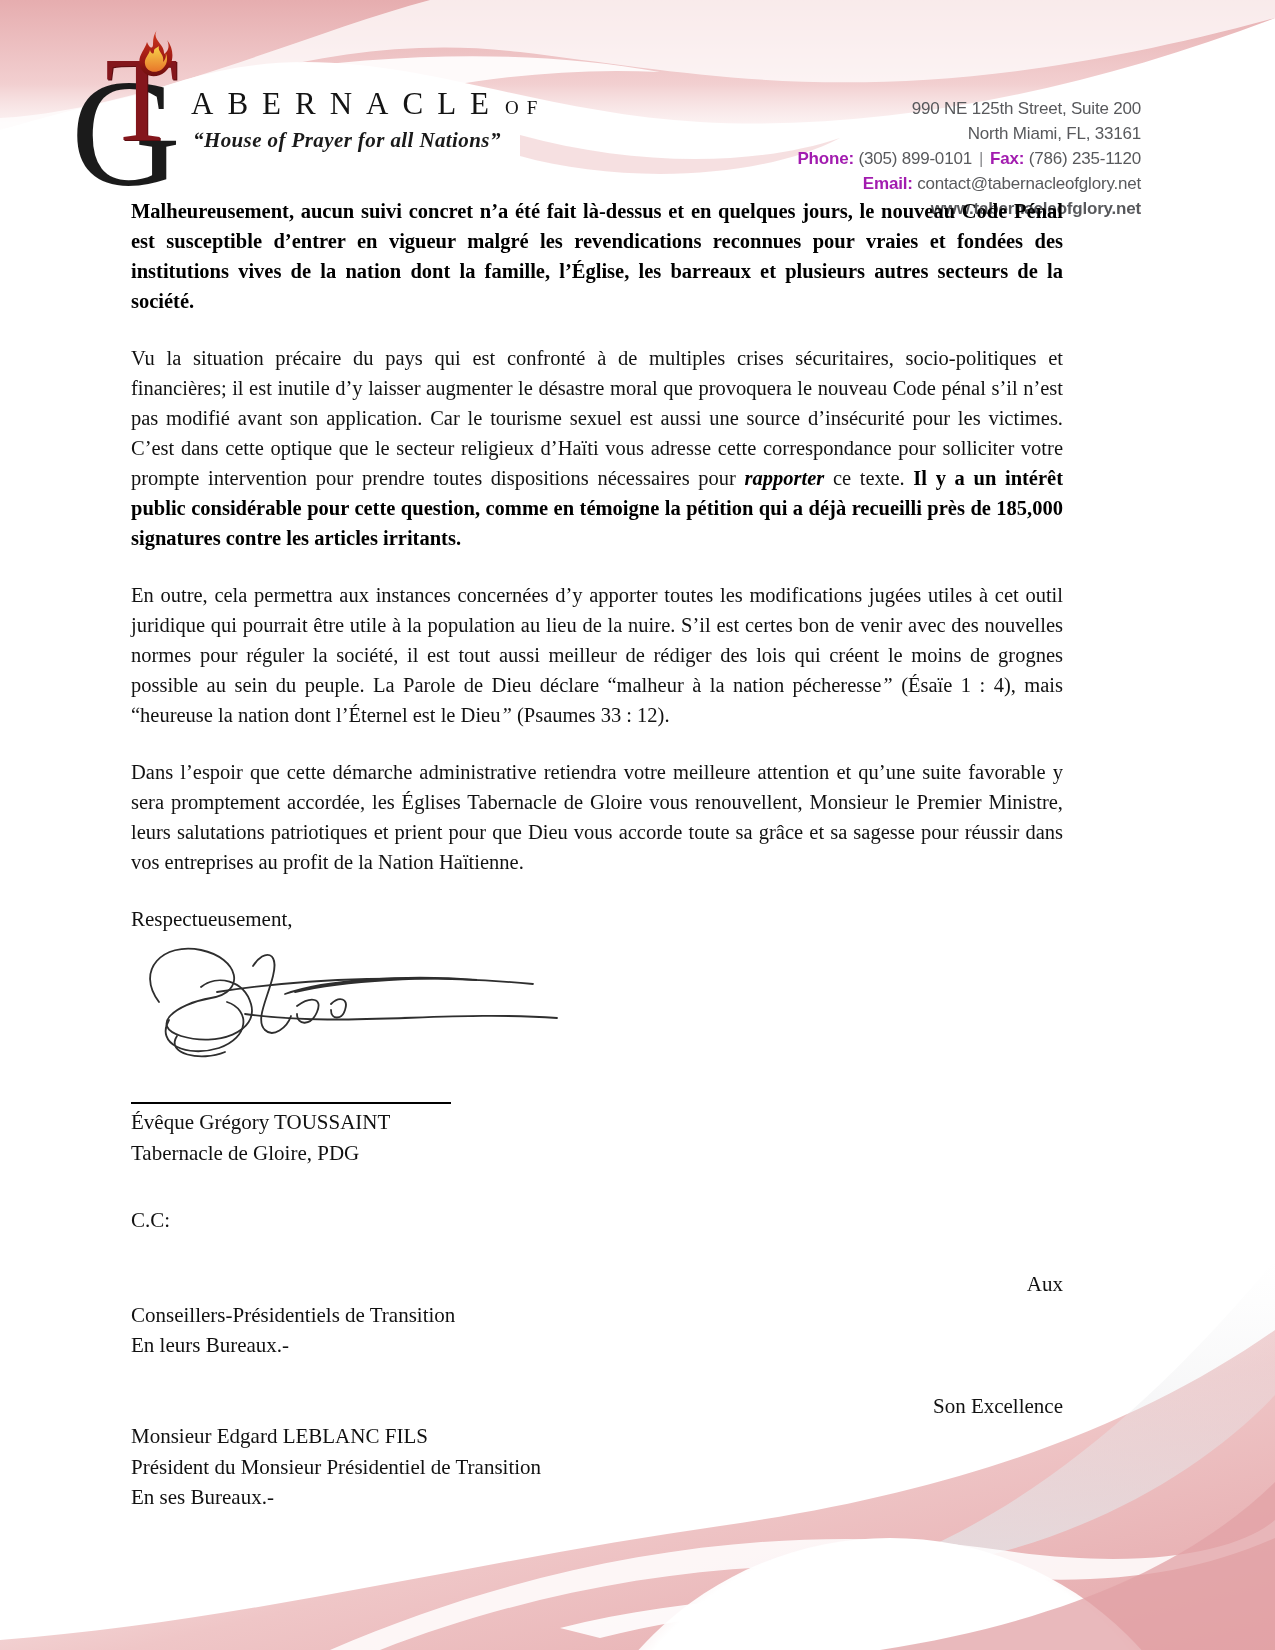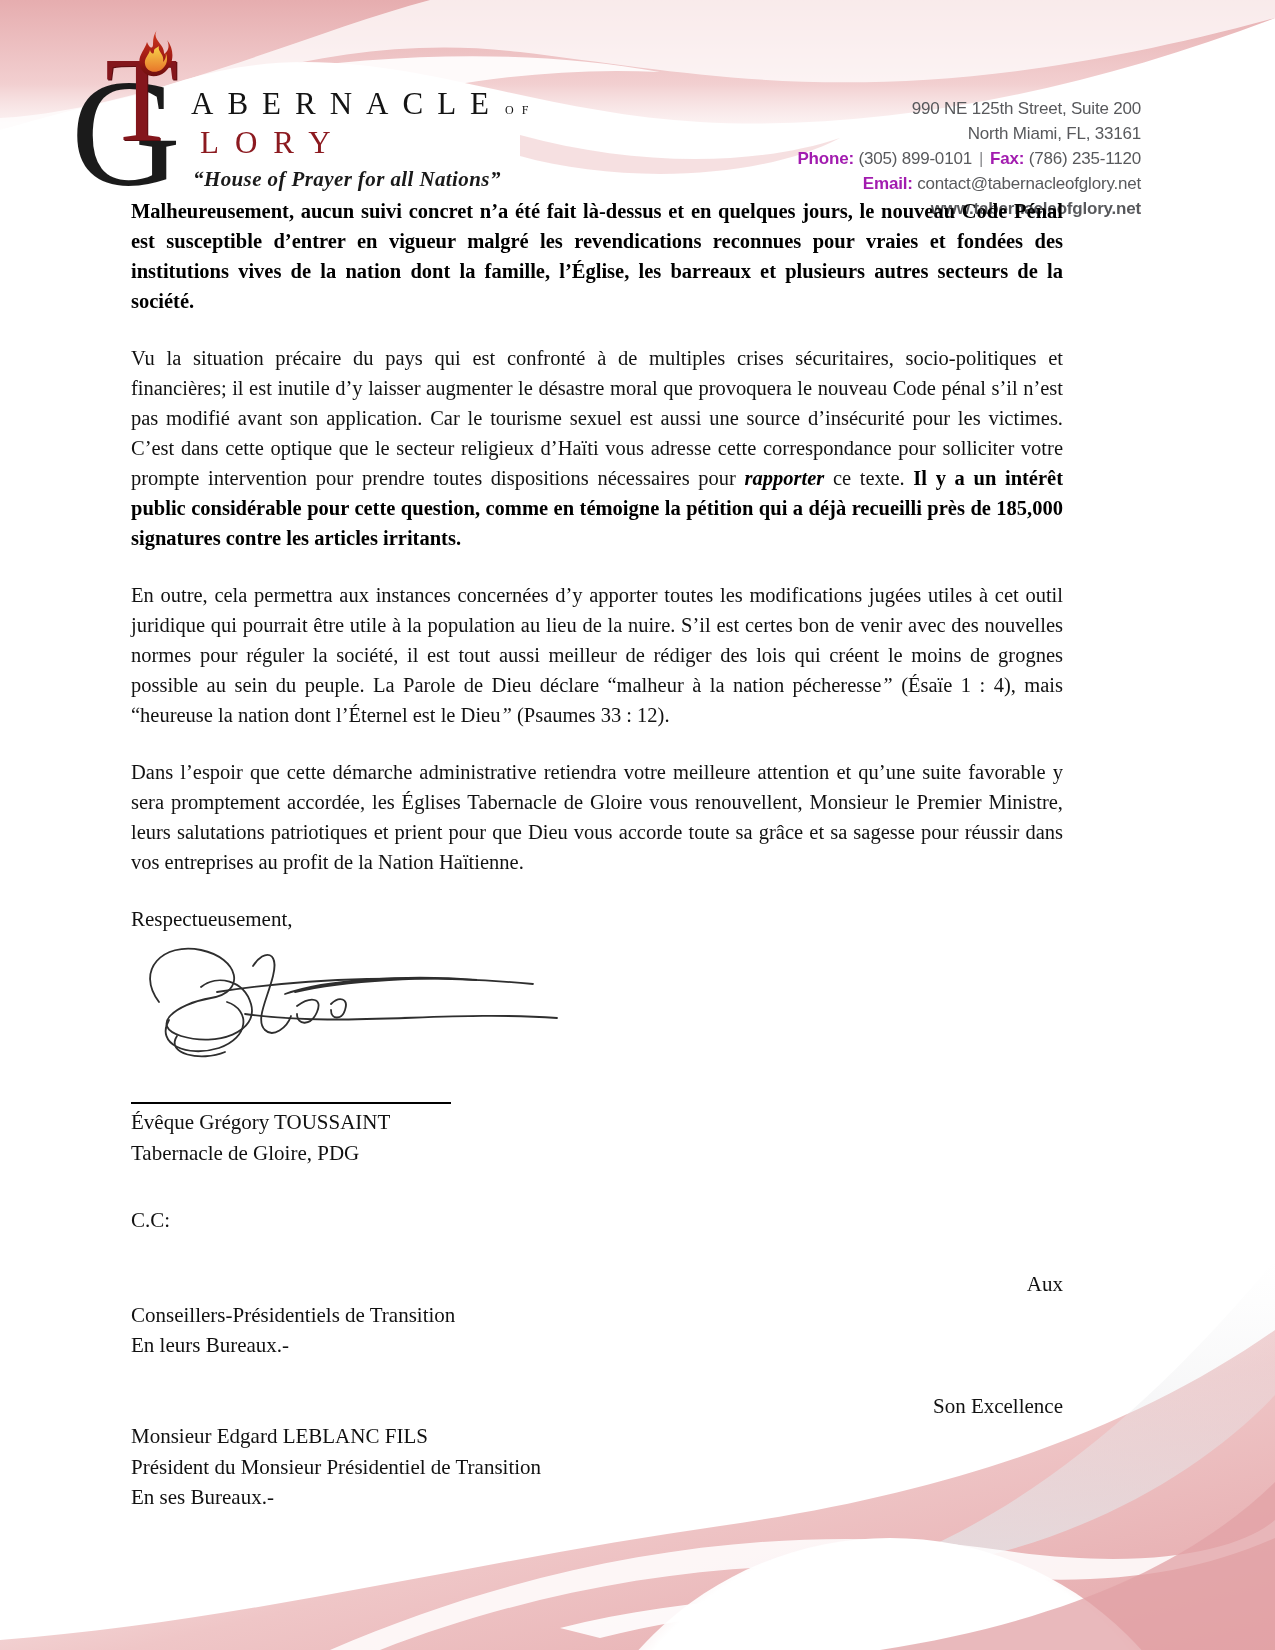--- a/index.html
+++ b/index.html
@@ -26,21 +26,21 @@
     font-size:152px; line-height:1; font-weight:400; color:#1b1b1b;
   }
   .glyph-t {
     position:absolute; left:30px; top:-2px;
     font-size:120px; line-height:1; font-weight:400; color:#84161c;
     text-shadow:1px 1px 0 #5c0d11;
   }
   .flame { position:absolute; left:62px; top:-12px; width:36px; height:50px; }
   .logo-words { position:absolute; left:116px; top:44px; white-space:nowrap; }
   .logo-line1 { font-size:31px; letter-spacing:14px; color:#141414; }
-  .logo-of { font-size:12px; letter-spacing:8px; margin-left:2px; }
+  .logo-of { font-size:19px; letter-spacing:8px; margin-left:2px; }
   .logo-line2 { margin-top:3px; padding-left:9px; font-size:31px; letter-spacing:16px; color:#8c1a20; }
   .logo-tagline { margin-top:6px; padding-left:2px; font-size:21px; font-style:italic; font-weight:700; letter-spacing:0.4px; color:#1a1a1a; }
 
   .contact {
     position:absolute; top:96px; right:134px;
     text-align:right;
     font-family:"Liberation Sans", sans-serif;
     font-size:17px; line-height:25px;
     color:#58595c; letter-spacing:-0.2px;
   }
@@ -142,21 +142,20 @@
               <stop offset="0" stop-color="#f7d34a"></stop>
               <stop offset="1" stop-color="#e8762a"></stop>
             </linearGradient>
           </defs>
           <path d="M20,0 C14,10 28,14 27,24 C33,20 32,14 30,10 C38,20 37,34 28,42 C18,50 6,46 3,36 C0,26 8,20 10,12 C12,18 16,20 16,14 C16,8 17,4 20,0 Z" fill="url(#fl1)"></path>
           <path d="M22,16 C20,22 28,24 26,32 C30,28 29,24 28,22 C32,28 30,36 24,40 C17,44 9,41 8,34 C7,28 12,25 13,20 C14,24 17,25 17,21 C17,18 20,18 22,16 Z" fill="url(#fl2)"></path>
         </svg>
       </div>
       <div class="logo-words">
         <div class="logo-line1"><span>ABERNACLE</span><span class="logo-of">OF</span></div>
-        <div class="logo-line2">LORY</div>
         <div class="logo-tagline">“House of Prayer for all Nations”</div>
       </div>
     </div>
 
     <div class="contact">
       <div>990 NE 125th Street, Suite 200</div>
       <div>North Miami, FL, 33161</div>
       <div>
         <b>Phone:</b>
         <span>(305) 899-0101</span><span class="sep">|</span><b>Fax:</b>

